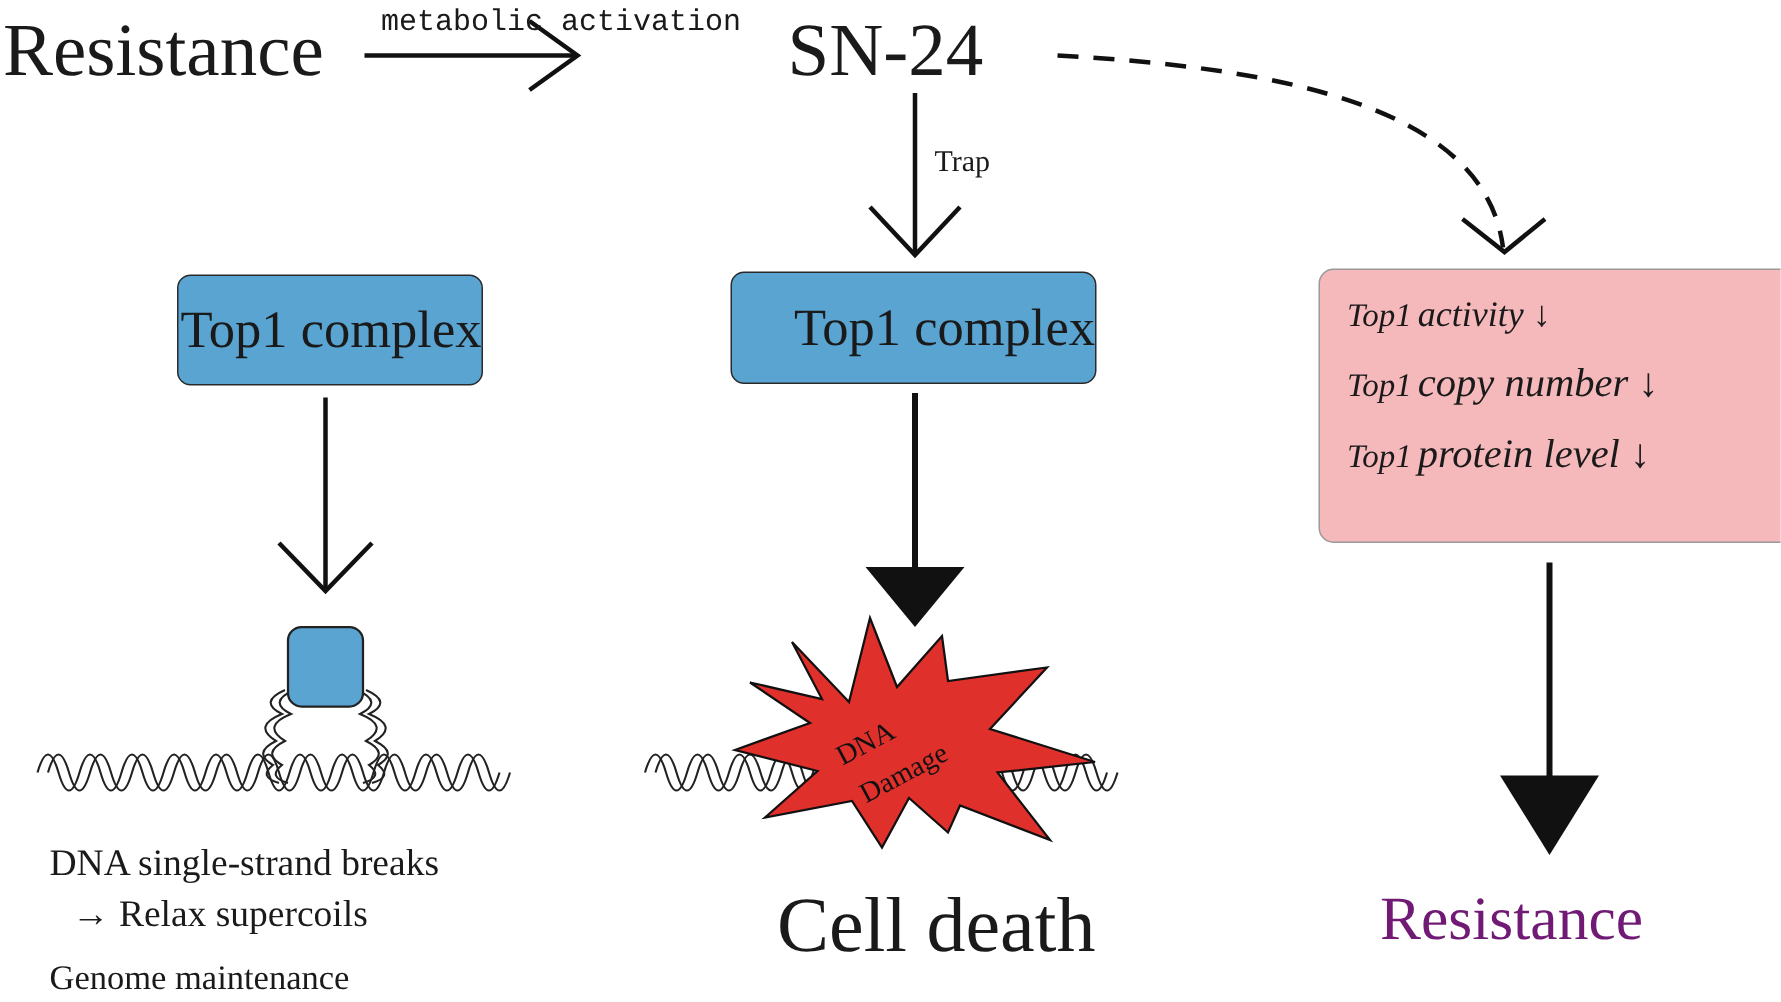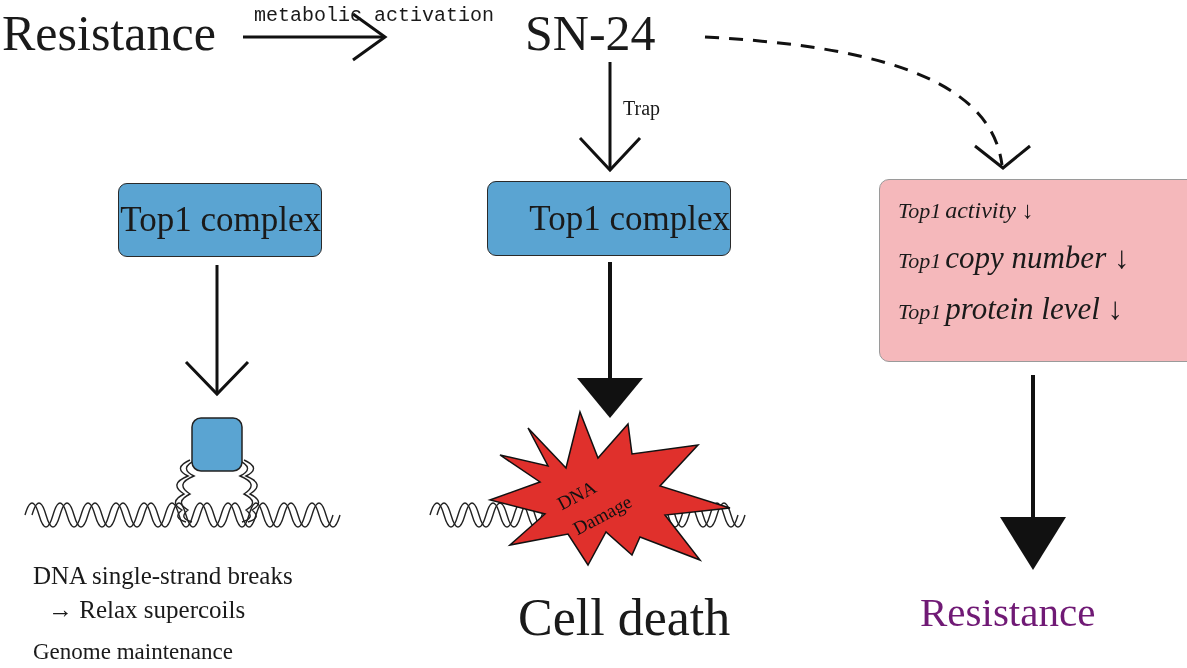--- a/index.html
+++ b/index.html
@@ -7,21 +7,21 @@
          font-family: "Liberation Serif", "DejaVu Serif", serif; color: #1a1a1a; }
   #diagram { position: absolute; left: 0; top: 0; }
   .t { position: absolute; white-space: nowrap; line-height: 1; }
   .box { position: absolute; border: 1.5px solid #2a2a2a; border-radius: 9px;
          display: flex; align-items: center; justify-content: flex-end; box-sizing: border-box; }
   .blue { background: #5aa4d2; }
   .pink { background: #f5b8bb; border-color: #9a9a9a; border-radius: 10px;
           display: block; padding: 18px 0 0 18px; }
   .pink .row { display: block; white-space: nowrap; line-height: 1; margin-bottom: 20px; }
   .pink .small { font-size: 22px; }
-  .pink .big { font-size: 31px; }
+  .pink .big { font-size: 27px; }
 </style>
 </head>
 <body>
 
 <svg id="diagram" width="1187" height="668" viewBox="0 0 1187 668">
 
   <g stroke="#111" fill="none" stroke-width="3">
     <line x1="243" y1="37" x2="385" y2="37"></line>
     <polyline points="353,14 385,37 353,60"></polyline>
   </g>

